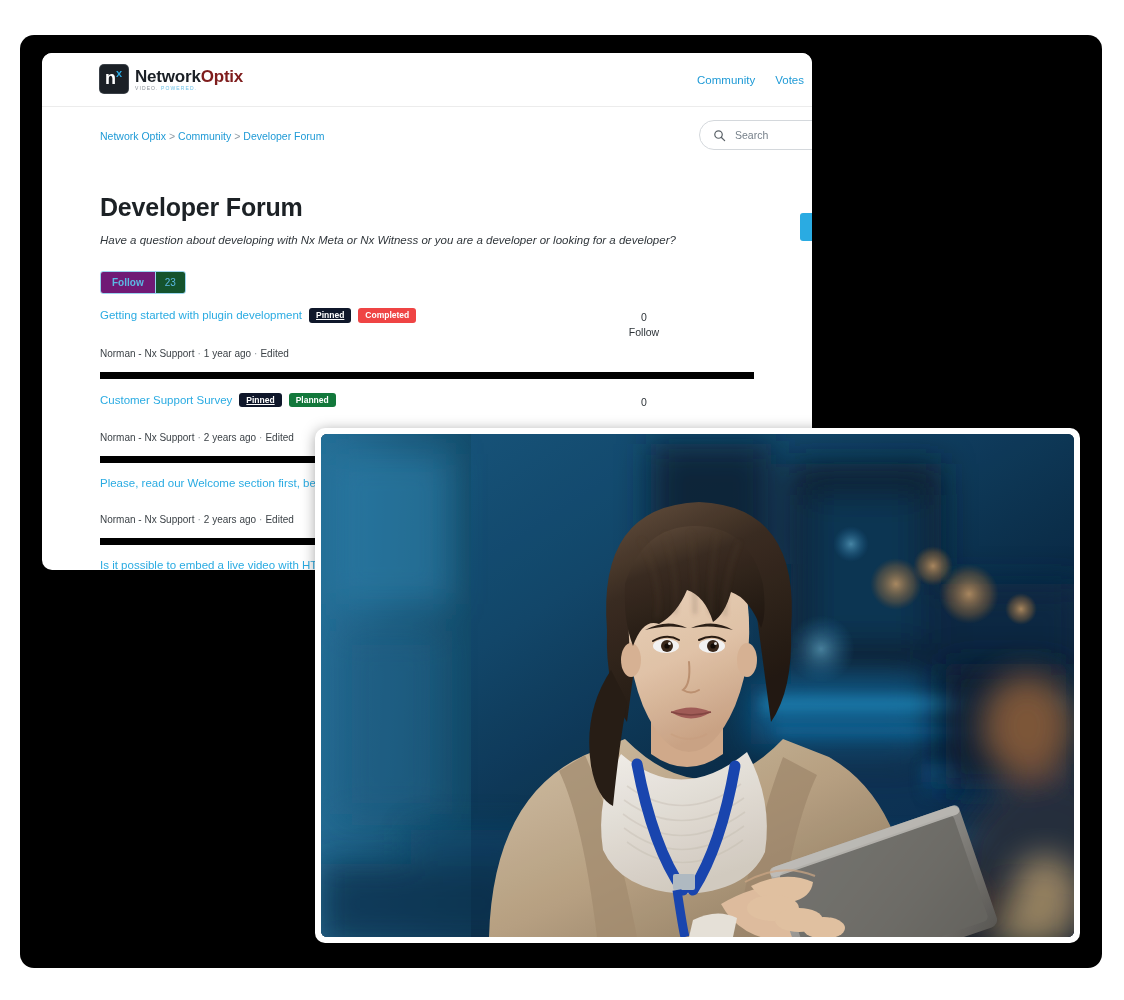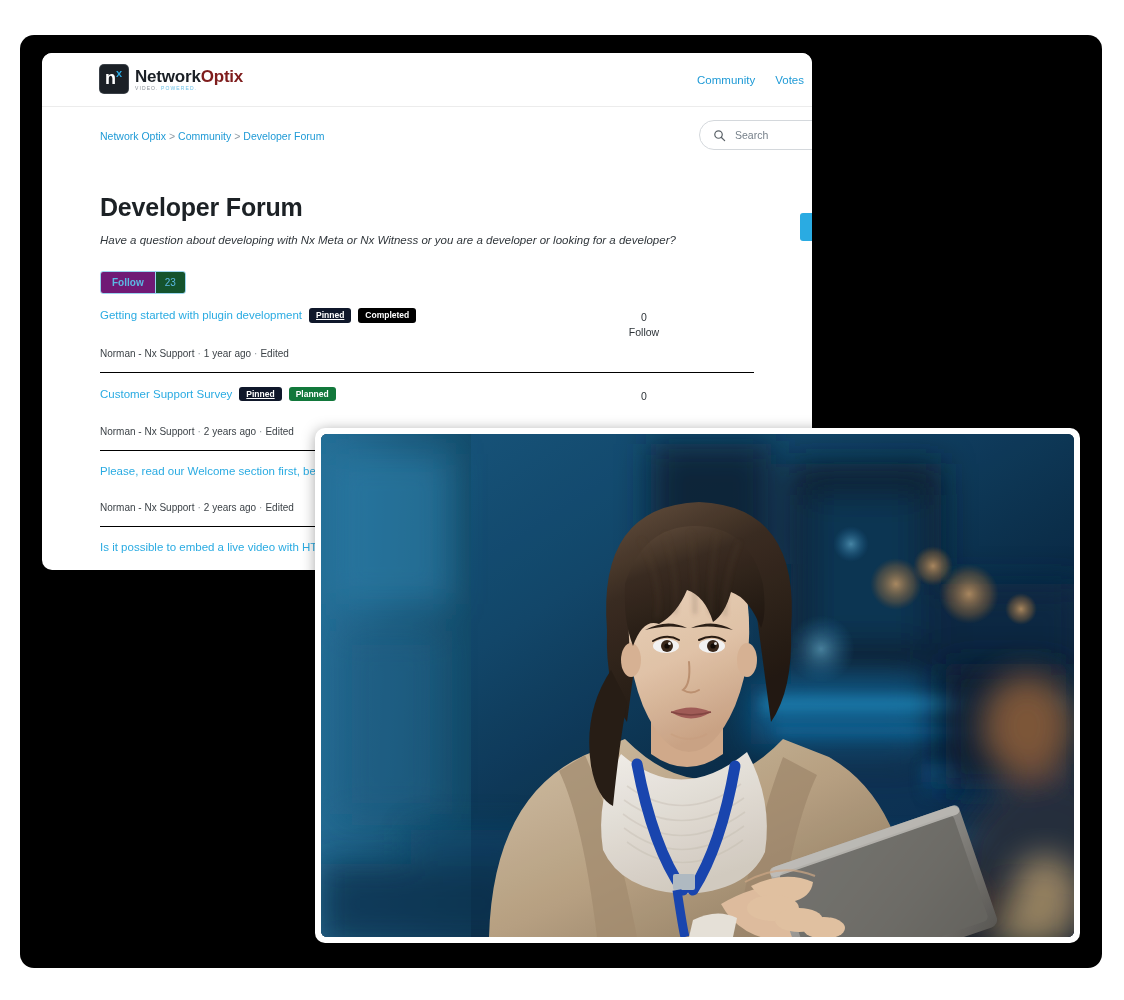--- a/index.html
+++ b/index.html
@@ -245,21 +245,21 @@
     border-left: 3.5px solid transparent;
     border-right: 3.5px solid transparent;
     border-top: 4px solid #4a5157;
   }
 
   
   .post-row {
     display: flex;
     align-items: flex-start;
     padding: 14px 0 13px 0;
-    border-bottom: 1px solid #000000;
+    border-bottom: 7px solid #000000;
     min-height: 42px;
   }
   .post-main { flex: 1 1 auto; min-width: 0; }
   .post-titleline {
     display: flex;
     align-items: center;
     gap: 7px;
     flex-wrap: nowrap;
   }
   .post-title {
@@ -272,21 +272,21 @@
     display: inline-block;
     font-size: 8.5px;
     font-weight: 700;
     color: #ffffff;
     border-radius: 3px;
     padding: 3px 7px 3px 7px;
     line-height: 1;
     white-space: nowrap;
   }
   .badge-pinned { background: #0f172a; text-decoration: underline; }
-  .badge-completed { background: #000000; }
+  .badge-completed { background: #ef4444; }
   .badge-planned { background: #12783b; }
 
   .post-meta {
     margin-top: 25px;
     font-size: 10px;
     color: #3c4247;
     white-space: nowrap;
   }
   .post-meta .dot { color: #8f979d; margin: 0 3px; }
 

